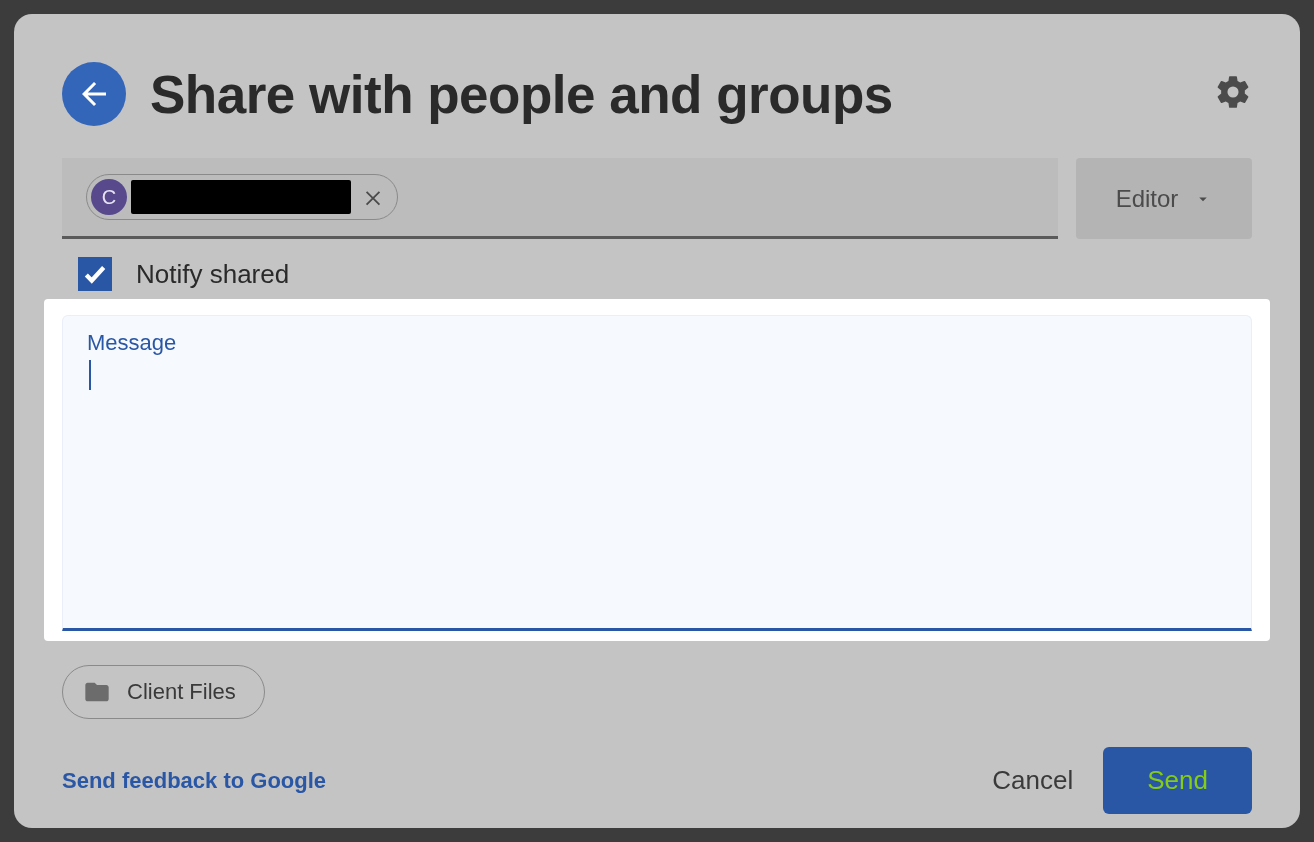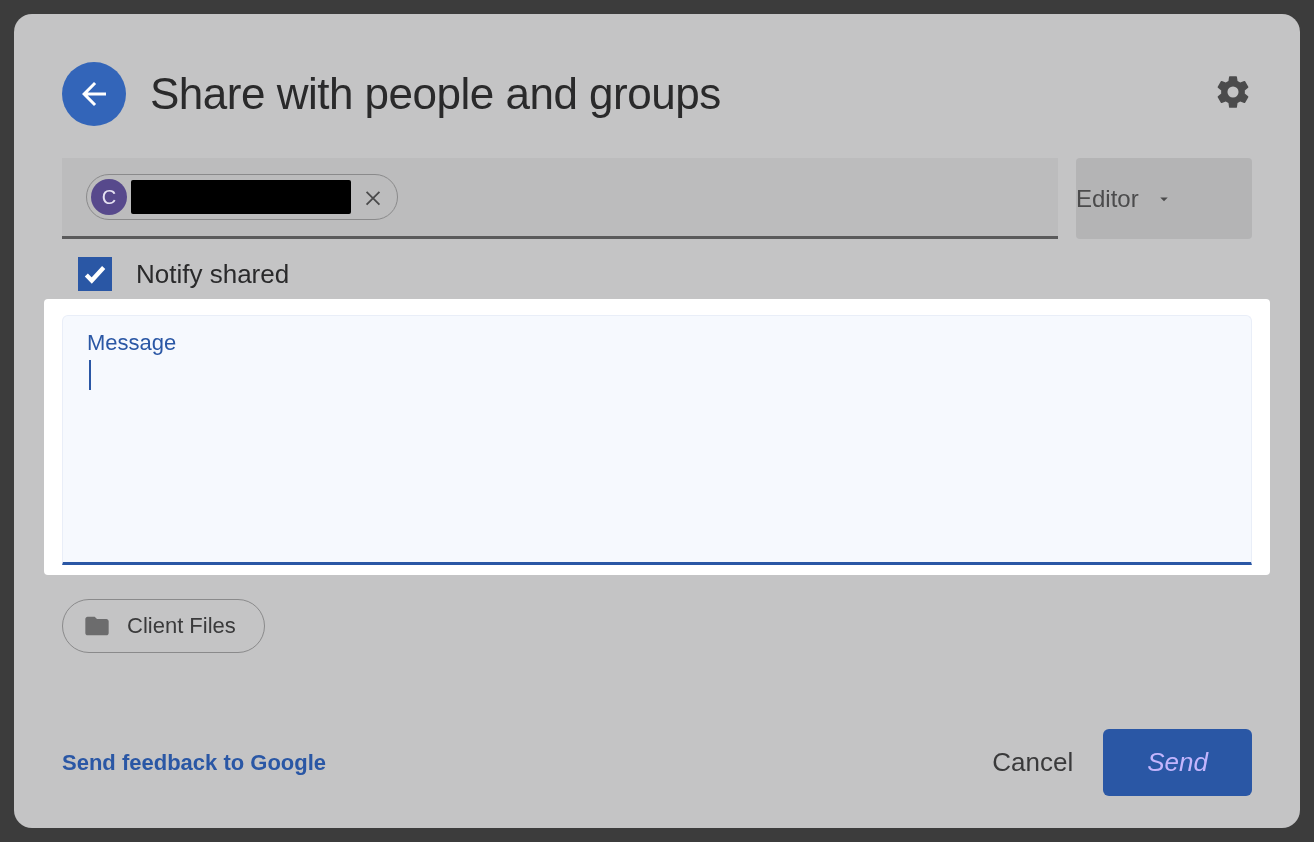--- a/index.html
+++ b/index.html
@@ -28,23 +28,23 @@
   .back-btn {
     width: 64px; height: 64px;
     border-radius: 50%;
     background: #3365b9;
     display: flex; align-items: center; justify-content: center;
     margin-right: 24px;
     cursor: pointer;
   }
   .back-btn svg { width: 36px; height: 36px; fill: #fff; }
   .title {
-    font-size: 44px;
+    font-size: 53px;
     color: #2a2a2b;
-    font-weight: 400;
+    font-weight: 700;
     letter-spacing: -0.5px;
   }
   .settings-btn {
     margin-left: auto;
     cursor: pointer;
   }
   .settings-btn svg { width: 38px; height: 38px; fill: #4b4b4c; }
 
   
   .recipient-row {
@@ -92,21 +92,21 @@
     width: 28px; height: 28px;
     margin-left: 4px;
   }
   .chip-remove svg { width: 22px; height: 22px; fill: #4b4b4c; }
 
   .role-select {
     width: 176px;
     background: #b4b4b5;
     display: flex;
     align-items: center;
-    justify-content: flex-start;
+    justify-content: center;
     gap: 16px;
     cursor: pointer;
     font-size: 24px;
     color: #4b4b4c;
     border-radius: 4px;
   }
   .role-select svg { width: 18px; height: 18px; fill: #4b4b4c; }
 
   
   .notify-row {
@@ -132,21 +132,21 @@
     margin-right: -18px;
     padding: 16px 18px 10px 18px;
     border-radius: 4px;
   }
   .message-box {
     border: 1px solid #e9eef8;
     border-bottom: 3px solid #2a57a5;
     background: #f6f9fe;
     border-radius: 6px 6px 0 0;
     padding: 14px 24px 10px 24px;
-    height: 250px;
+    height: 316px;
     display: flex;
     flex-direction: column;
   }
   .message-label {
     color: #2a57a5;
     font-size: 22px;
     margin-bottom: 4px;
   }
   .message-text {
     font-size: 28px;
@@ -196,27 +196,26 @@
   .cancel-btn {
     font-size: 26px;
     color: #3a3a3b;
     background: transparent;
     border: none;
     padding: 14px 18px;
     cursor: pointer;
   }
   .send-btn {
     font-size: 26px;
-    color: #c4b5fd;
+    color: #84cc16;
     background: #2a57a5;
     border: none;
     border-radius: 6px;
     padding: 18px 44px;
     cursor: pointer;
-    font-style: italic;
   }
 </style>
 </head>
 <body>
 
 <div class="dialog">
 
   <div class="header">
     <div class="back-btn">
       <svg viewBox="0 0 24 24">

